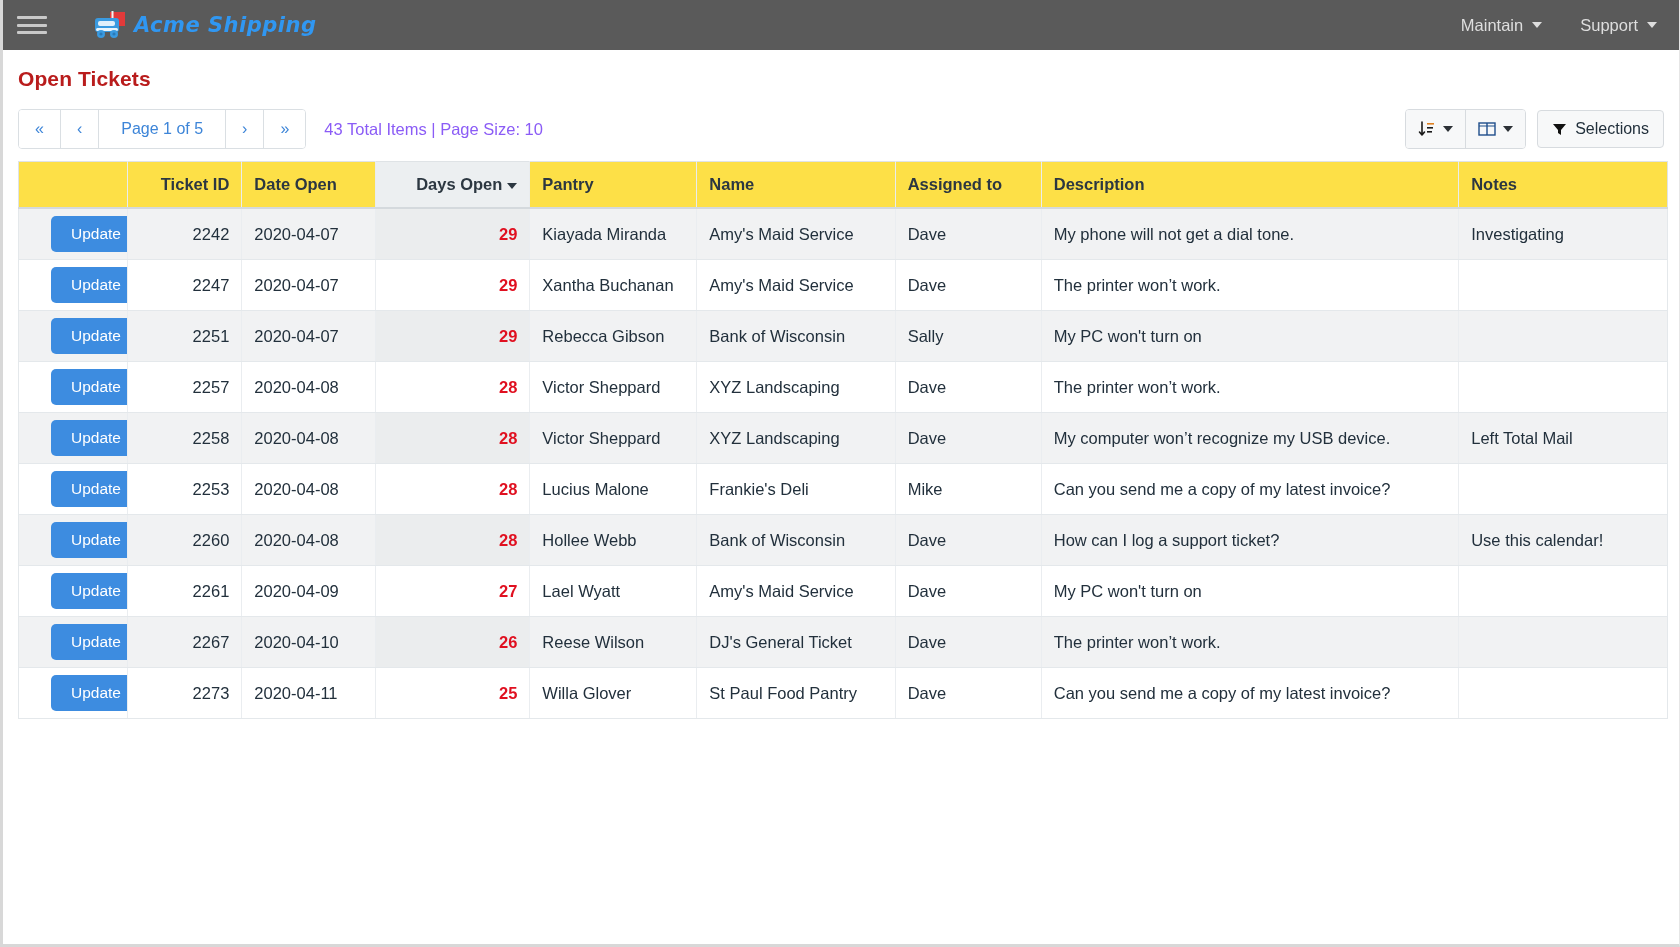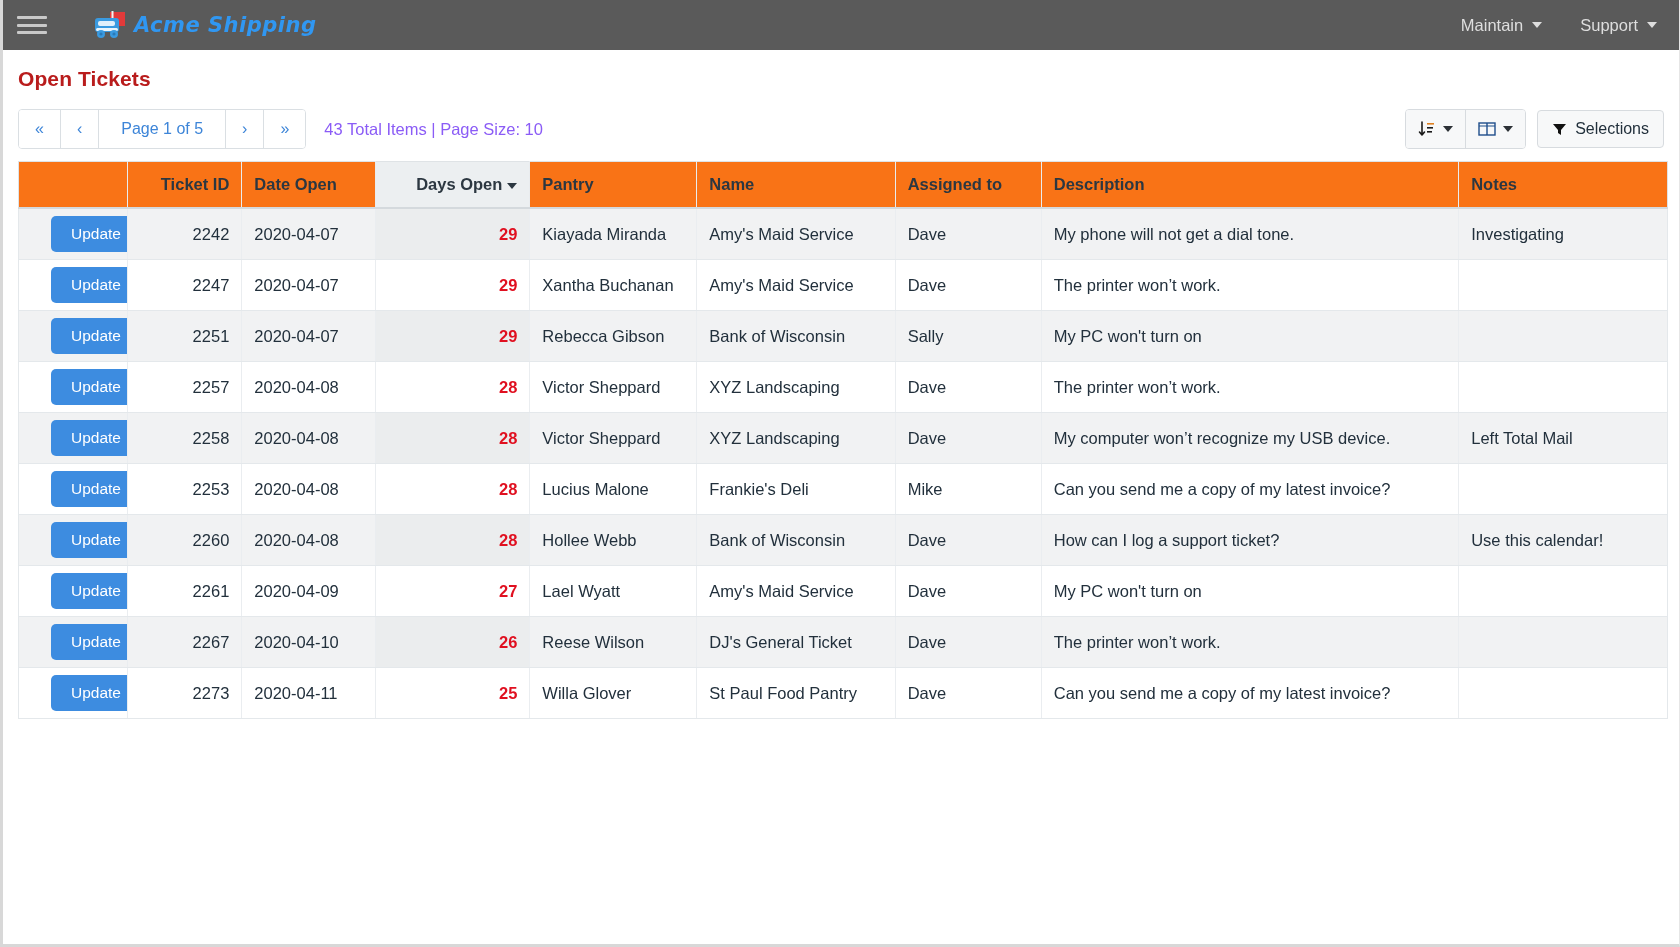--- a/index.html
+++ b/index.html
@@ -154,21 +154,21 @@
     font-size: 16px;
     color: #22303c;
     cursor: pointer;
     font-family: "Liberation Sans", sans-serif;
   }
 
   
   .table-wrap { padding: 8px 15px 0 15px; }
   table { border-collapse: collapse; width: 1650px; table-layout: fixed; }
   thead th {
-    background: #f97316;
+    background: #fde047;
     border-top: 1px solid #dfe3e6;
     border-bottom: 2px solid #d4d9dd;
     border-right: 1px solid #e9ecef;
     font-size: 16.5px;
     font-weight: bold;
     color: #2c3741;
     padding: 13px 12px;
     text-align: left;
     white-space: nowrap;
   }

